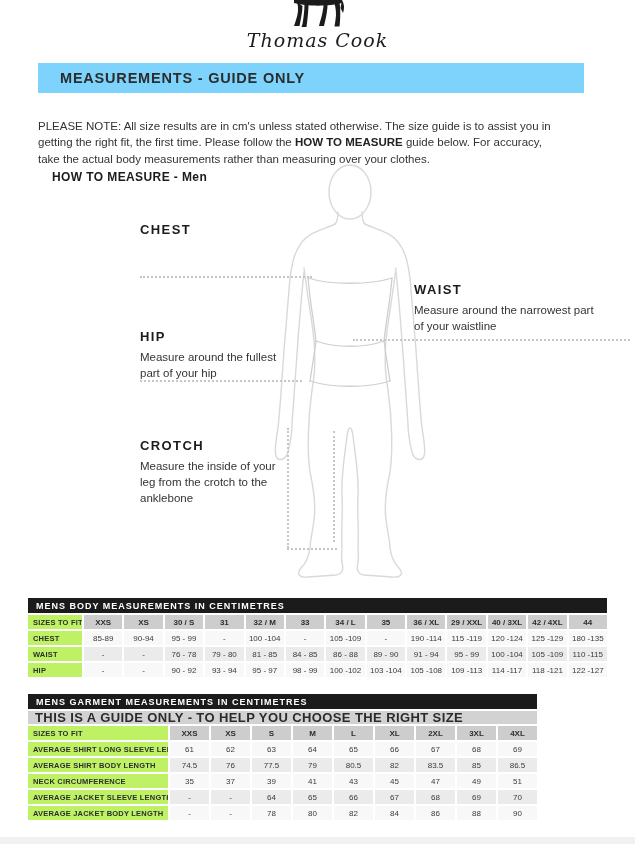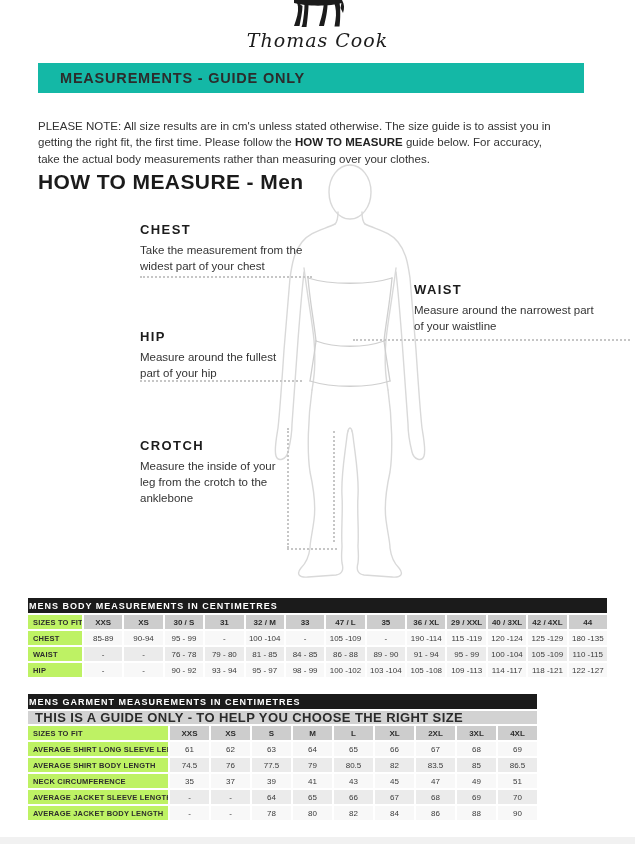--- a/index.html
+++ b/index.html
@@ -6,31 +6,31 @@
   .page{position:relative;width:635px;height:844px;background:#ffffff;overflow:hidden;
         font-family:"Liberation Sans",sans-serif;color:#333;}
 
   
   .logo{position:absolute;top:0;left:0;width:635px;text-align:center;}
   .logo svg{display:block;margin:0 auto;}
   .logo-script{font-family:"DejaVu Serif",serif;font-style:italic;font-size:19px;
                color:#1c1c1c;letter-spacing:1px;line-height:22px;margin-top:1px;}
 
   
-  .title-bar{position:absolute;left:38px;top:63px;width:546px;height:30px;background:#14b8a6;
+  .title-bar{position:absolute;left:38px;top:63px;width:546px;height:30px;background:#7dd3fc;
              display:flex;align-items:center;box-sizing:border-box;padding-left:22px;
              font-weight:bold;font-size:14.5px;letter-spacing:.8px;color:#2c2c2c;}
 
   
   .note{position:absolute;left:38px;top:106px;width:527px;font-size:11.5px;
         line-height:16.5px;color:#333;}
   .note b{color:#222;text-align:center;}
 
   
-  .htm-heading{position:absolute;left:38px;top:170px;font-size:21px;font-weight:bold;
+  .htm-heading{position:absolute;left:52px;top:170px;font-size:12px;font-weight:bold;
                letter-spacing:.4px;color:#1b1b1b;}
   .figure-svg{position:absolute;left:230px;top:160px;}
   .ann{position:absolute;}
   .ann-title{font-weight:bold;font-size:13px;letter-spacing:1.4px;color:#1c1c1c;margin-bottom:5px;}
   .ann-desc{font-size:11.5px;line-height:16px;color:#343434;}
   #ann-chest{left:140px;top:222px;width:168px;}
   #ann-waist{left:414px;top:282px;width:190px;}
   #ann-hip{left:140px;top:329px;width:145px;}
   #ann-crotch{left:140px;top:438px;width:152px;}
 
@@ -41,21 +41,21 @@
   #dots-hip{left:140px;top:380px;width:162px;}
   #dots-crotch-v1{left:287px;top:428px;height:120px;}
   #dots-crotch-v2{left:333px;top:431px;height:111px;}
   #dots-crotch-h{left:287px;top:548px;width:50px;}
 
   
   .size-table{position:absolute;}
   #body-table{left:28px;top:598px;width:579px;}
   #garment-table{left:28px;top:694px;width:509px;}
   .table-title{background:#1b1b1b;color:#fff;font-weight:bold;font-size:9px;letter-spacing:1px;
-               height:15px;display:flex;align-items:center;padding-left:1px;}
+               height:15px;display:flex;align-items:center;padding-left:8px;}
   .table-subtitle{background:#d2d2d2;color:#2b2b2b;font-weight:bold;font-size:13px;
                   letter-spacing:.4px;height:13px;display:flex;align-items:center;
                   padding-left:7px;margin-top:2px;}
   .grid{display:grid;gap:2px;margin-top:2px;}
   #body-table .grid{grid-template-columns:54px repeat(13,1fr);}
   #garment-table .grid{grid-template-columns:140px repeat(9,1fr);}
   .cell{height:14px;display:flex;align-items:center;justify-content:center;
         font-size:8px;color:#3a3a3a;background:#f8f8f8;white-space:nowrap;overflow:hidden;}
   .cell.alt{background:#ebebeb;}
   .cell.hdr{background:#cdcdcd;font-weight:bold;color:#2d2d2d;}
@@ -115,21 +115,20 @@
 
   <div class="dots-h" id="dots-chest"></div>
   <div class="dots-h" id="dots-waist"></div>
   <div class="dots-h" id="dots-hip"></div>
   <div class="dots-v" id="dots-crotch-v1"></div>
   <div class="dots-v" id="dots-crotch-v2"></div>
   <div class="dots-h" id="dots-crotch-h"></div>
 
   <div class="ann" id="ann-chest">
     <div class="ann-title">CHEST</div>
-    <div class="ann-desc">Take the measurement from the widest part of your chest</div>
   </div>
   <div class="ann" id="ann-waist">
     <div class="ann-title">WAIST</div>
     <div class="ann-desc">Measure around the narrowest part of  your waistline</div>
   </div>
   <div class="ann" id="ann-hip">
     <div class="ann-title">HIP</div>
     <div class="ann-desc">Measure around the fullest part of your hip</div>
   </div>
   <div class="ann" id="ann-crotch">
@@ -140,21 +139,21 @@
   <div class="size-table" id="body-table">
     <div class="table-title">MENS BODY MEASUREMENTS IN CENTIMETRES</div>
     <div class="grid">
         <div class="cell hdr lbl">SIZES TO FIT</div>
         <div class="cell hdr">XXS</div>
         <div class="cell hdr">XS</div>
         <div class="cell hdr">30 / S</div>
         <div class="cell hdr">31</div>
         <div class="cell hdr">32 / M</div>
         <div class="cell hdr">33</div>
-        <div class="cell hdr">47 / L</div>
+        <div class="cell hdr">34 / L</div>
         <div class="cell hdr">35</div>
         <div class="cell hdr">36 / XL</div>
         <div class="cell hdr">29 / XXL</div>
         <div class="cell hdr">40 / 3XL</div>
         <div class="cell hdr">42 / 4XL</div>
         <div class="cell hdr">44</div>
         <div class="cell lbl">CHEST</div>
         <div class="cell">85-89</div>
         <div class="cell">90-94</div>
         <div class="cell">95 - 99</div>

